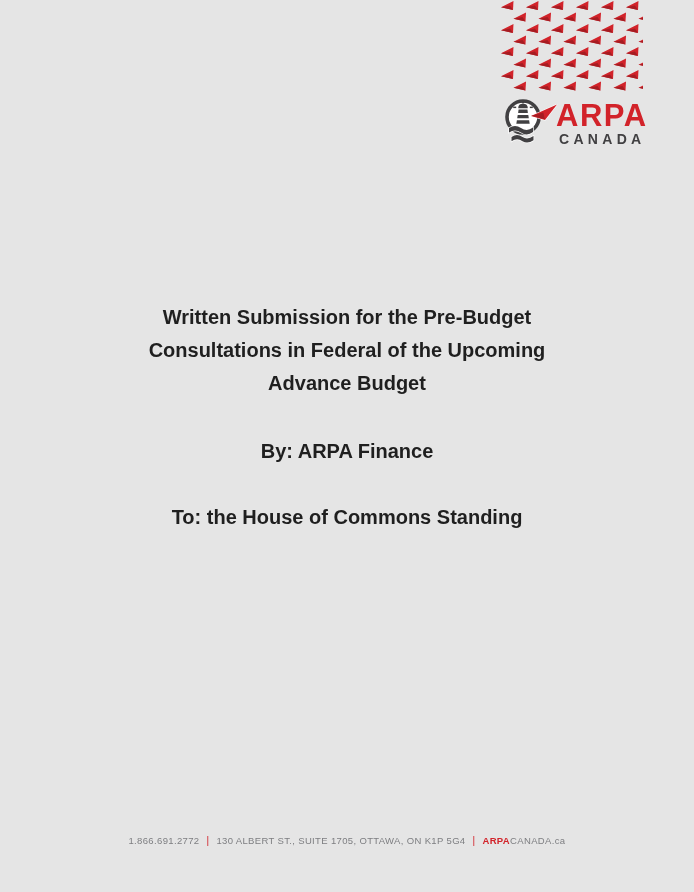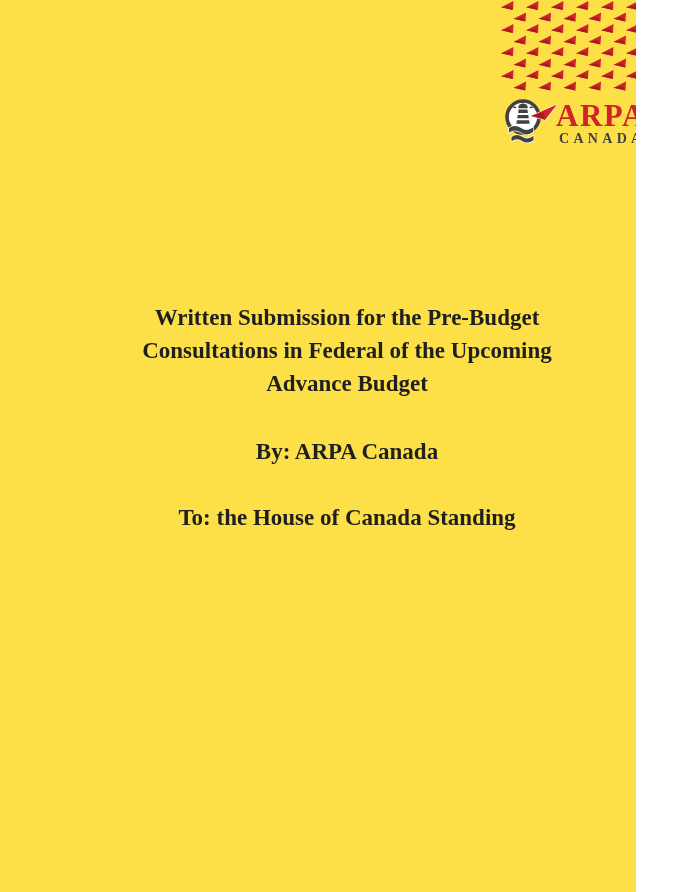--- a/index.html
+++ b/index.html
@@ -6,24 +6,24 @@
     --accent:#d2232a;
     --accent-dark:#a61c22;
     --dark:#414042;
     --gray:#7d7e81;
     --ink:#1f1f1f;
   }
   *{margin:0;padding:0;box-sizing:border-box;}
   html,body{background:#fff;}
   .page{
     position:relative;
-    width:636px;height:892px;
-    background:#fde047;
+    width:694px;height:892px;
+    background:#e5e5e5;
     overflow:hidden;
-    font-family:Liberation Serif, serif;
+    font-family:Liberation Sans, sans-serif;
   }
   
   .pattern{position:absolute;left:501px;top:0;}
   .tri-main{fill:var(--accent);}
   .tri-shade{fill:var(--accent-dark);}
   
   .logo-icon{position:absolute;left:502px;top:94px;}
   .dk{fill:var(--dark);}
   .dk-stroke{stroke:var(--dark);fill:#ffffff;}
   .arrow-main{fill:var(--accent);stroke:#ffffff;stroke-width:1.2;paint-order:stroke fill;}
@@ -37,21 +37,21 @@
   .wordmark-sub{
     position:absolute;left:559px;top:131px;
     font-size:14px;font-weight:700;letter-spacing:4.3px;
     color:var(--dark);
   }
   
   .doc-text{
     position:absolute;left:0;width:694px;
     text-align:center;
     color:var(--ink);
-    font-size:23px;font-weight:700;line-height:33px;
+    font-size:20px;font-weight:700;line-height:33px;
   }
   .title{top:301px;}
   .byline{top:435px;}
   .recipient{top:501px;}
   
   .footer{
     position:absolute;left:0;top:835px;width:694px;
     text-align:center;
     font-size:9.5px;letter-spacing:0.35px;
     color:var(--gray);
@@ -106,20 +106,23 @@
     <div class="wordmark">ARPA</div>
     <div class="wordmark-sub">CANADA</div>
   </div>
 
   <div class="doc-text title">
     <div>Written Submission for the Pre-Budget</div>
     <div>Consultations in Federal of the Upcoming</div>
     <div>Advance Budget</div>
   </div>
 
-  <div class="doc-text byline">By: ARPA Canada</div>
+  <div class="doc-text byline">By: ARPA Finance</div>
 
   <div class="doc-text recipient">
-    <div>To: the House of Canada Standing</div>
+    <div>To: the House of Commons Standing</div>
   </div>
 
+  <div class="footer">
+    <span>1.866.691.2772</span><span class="sep">|</span><span>130 ALBERT ST., SUITE 1705, OTTAWA, ON K1P 5G4</span><span class="sep">|</span><span><span class="site-bold">ARPA</span><span class="site-rest">CANADA.ca</span></span>
+  </div>
 
 </div>
 
 </body></html>

